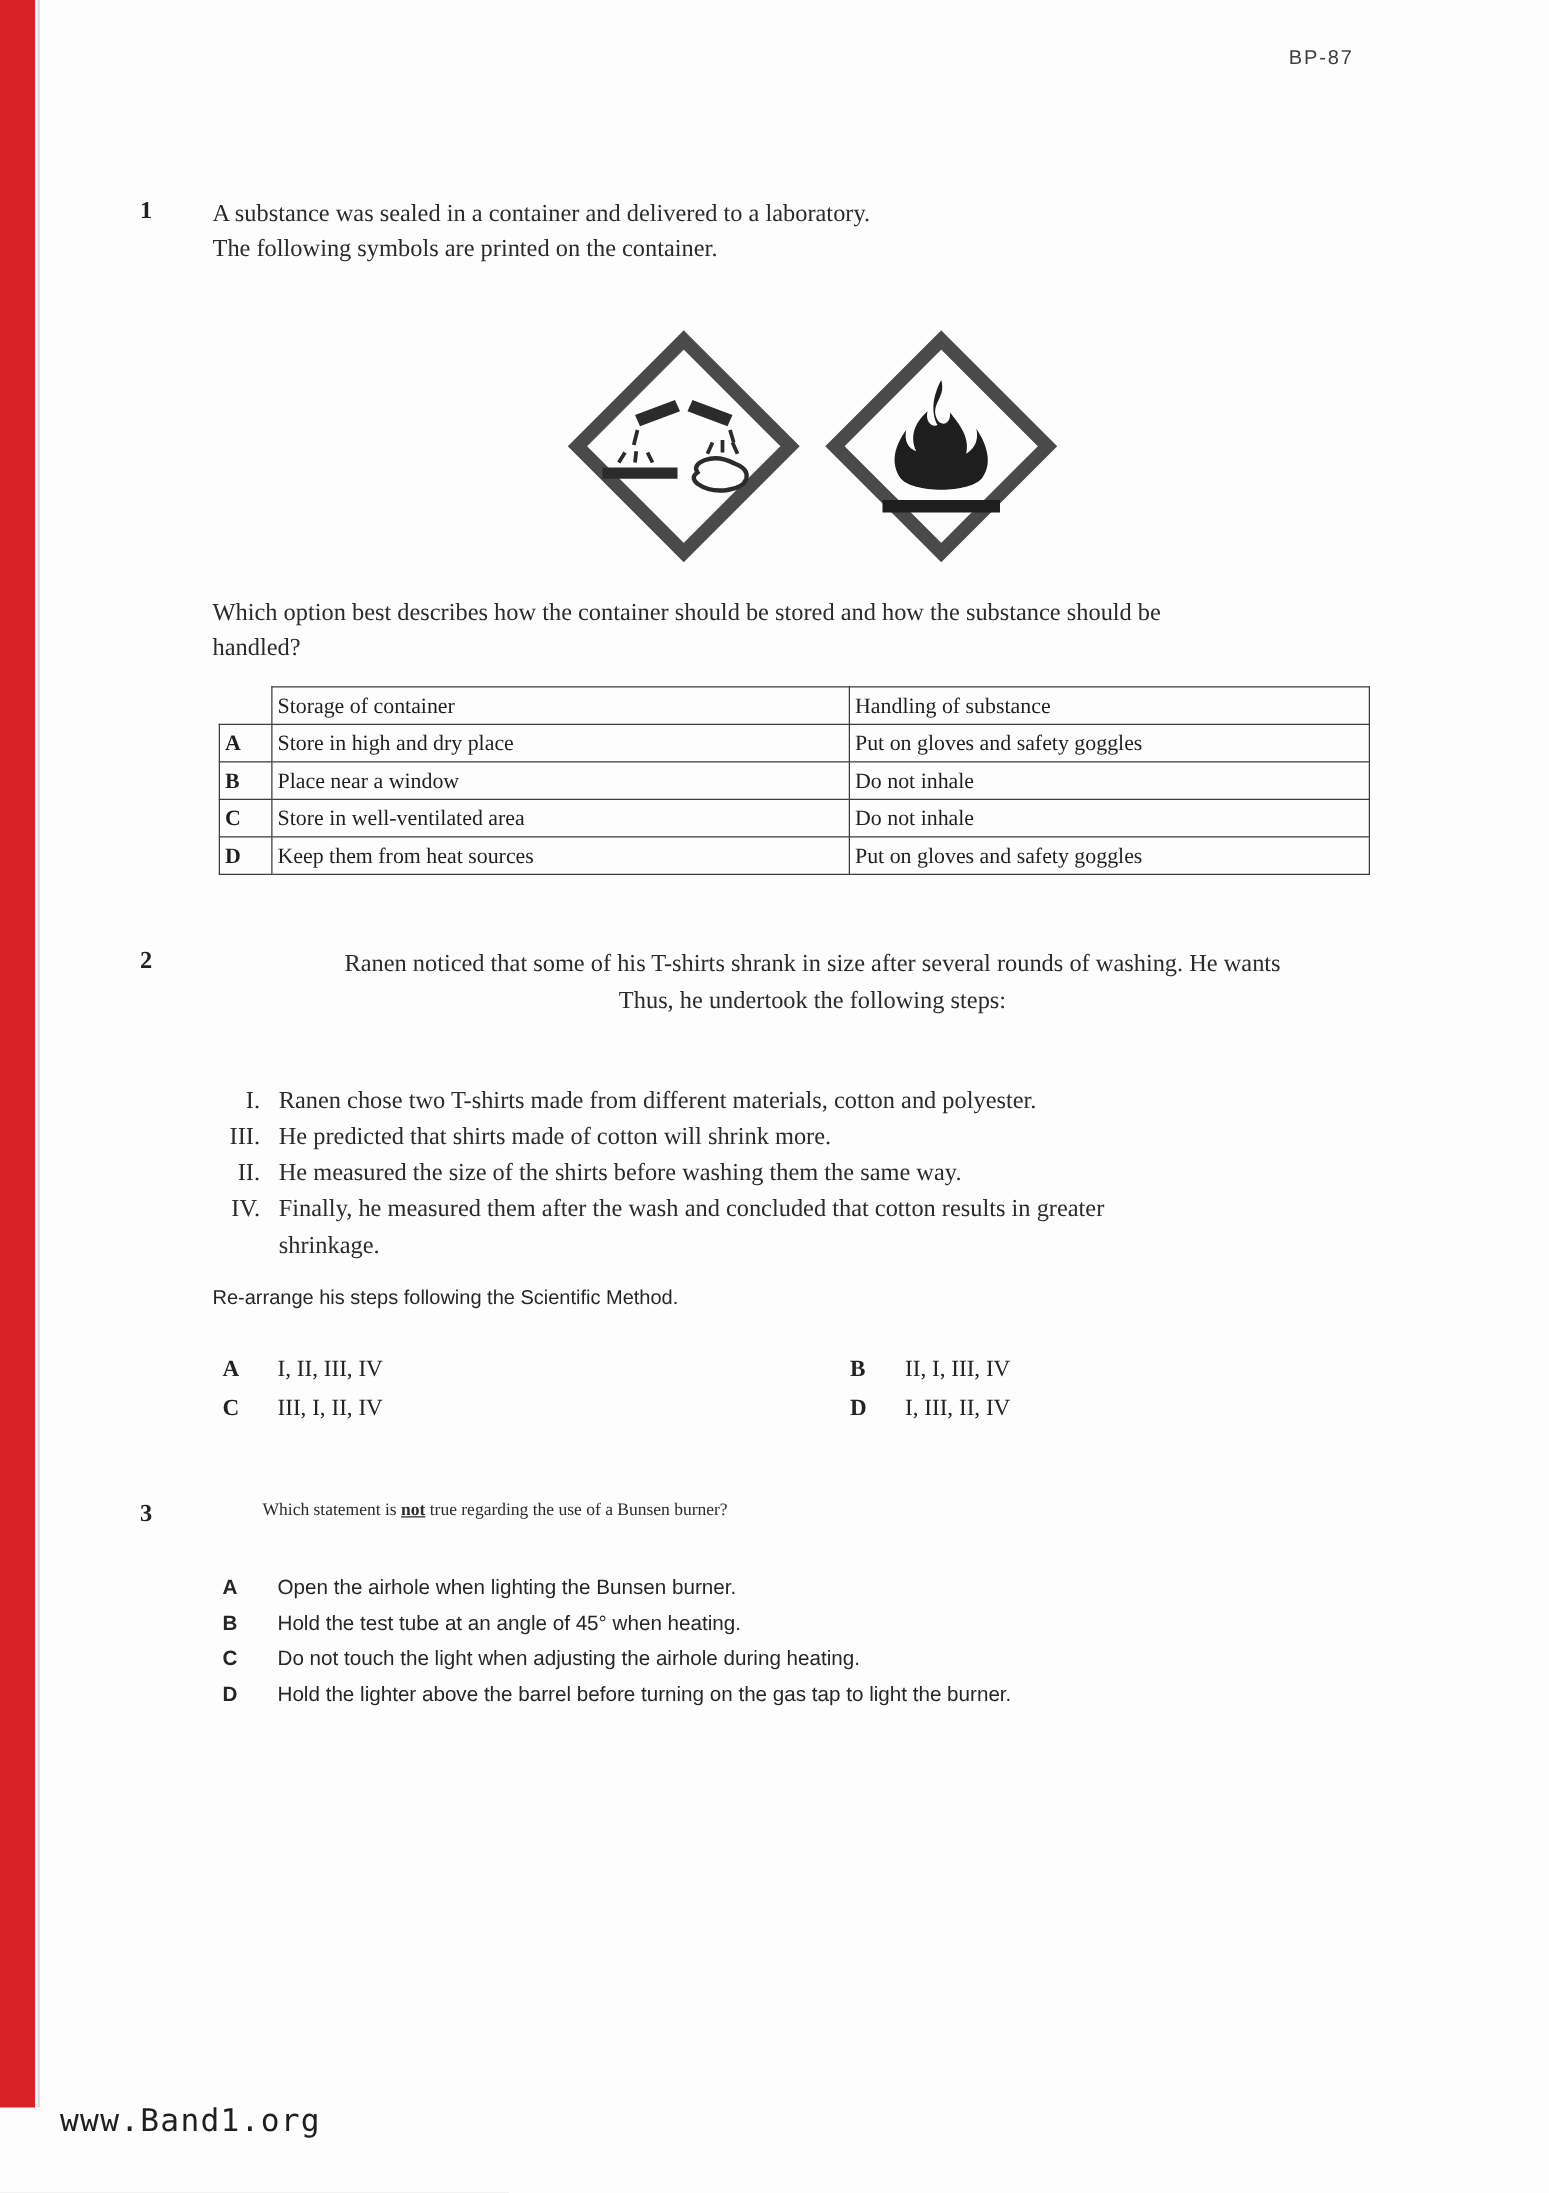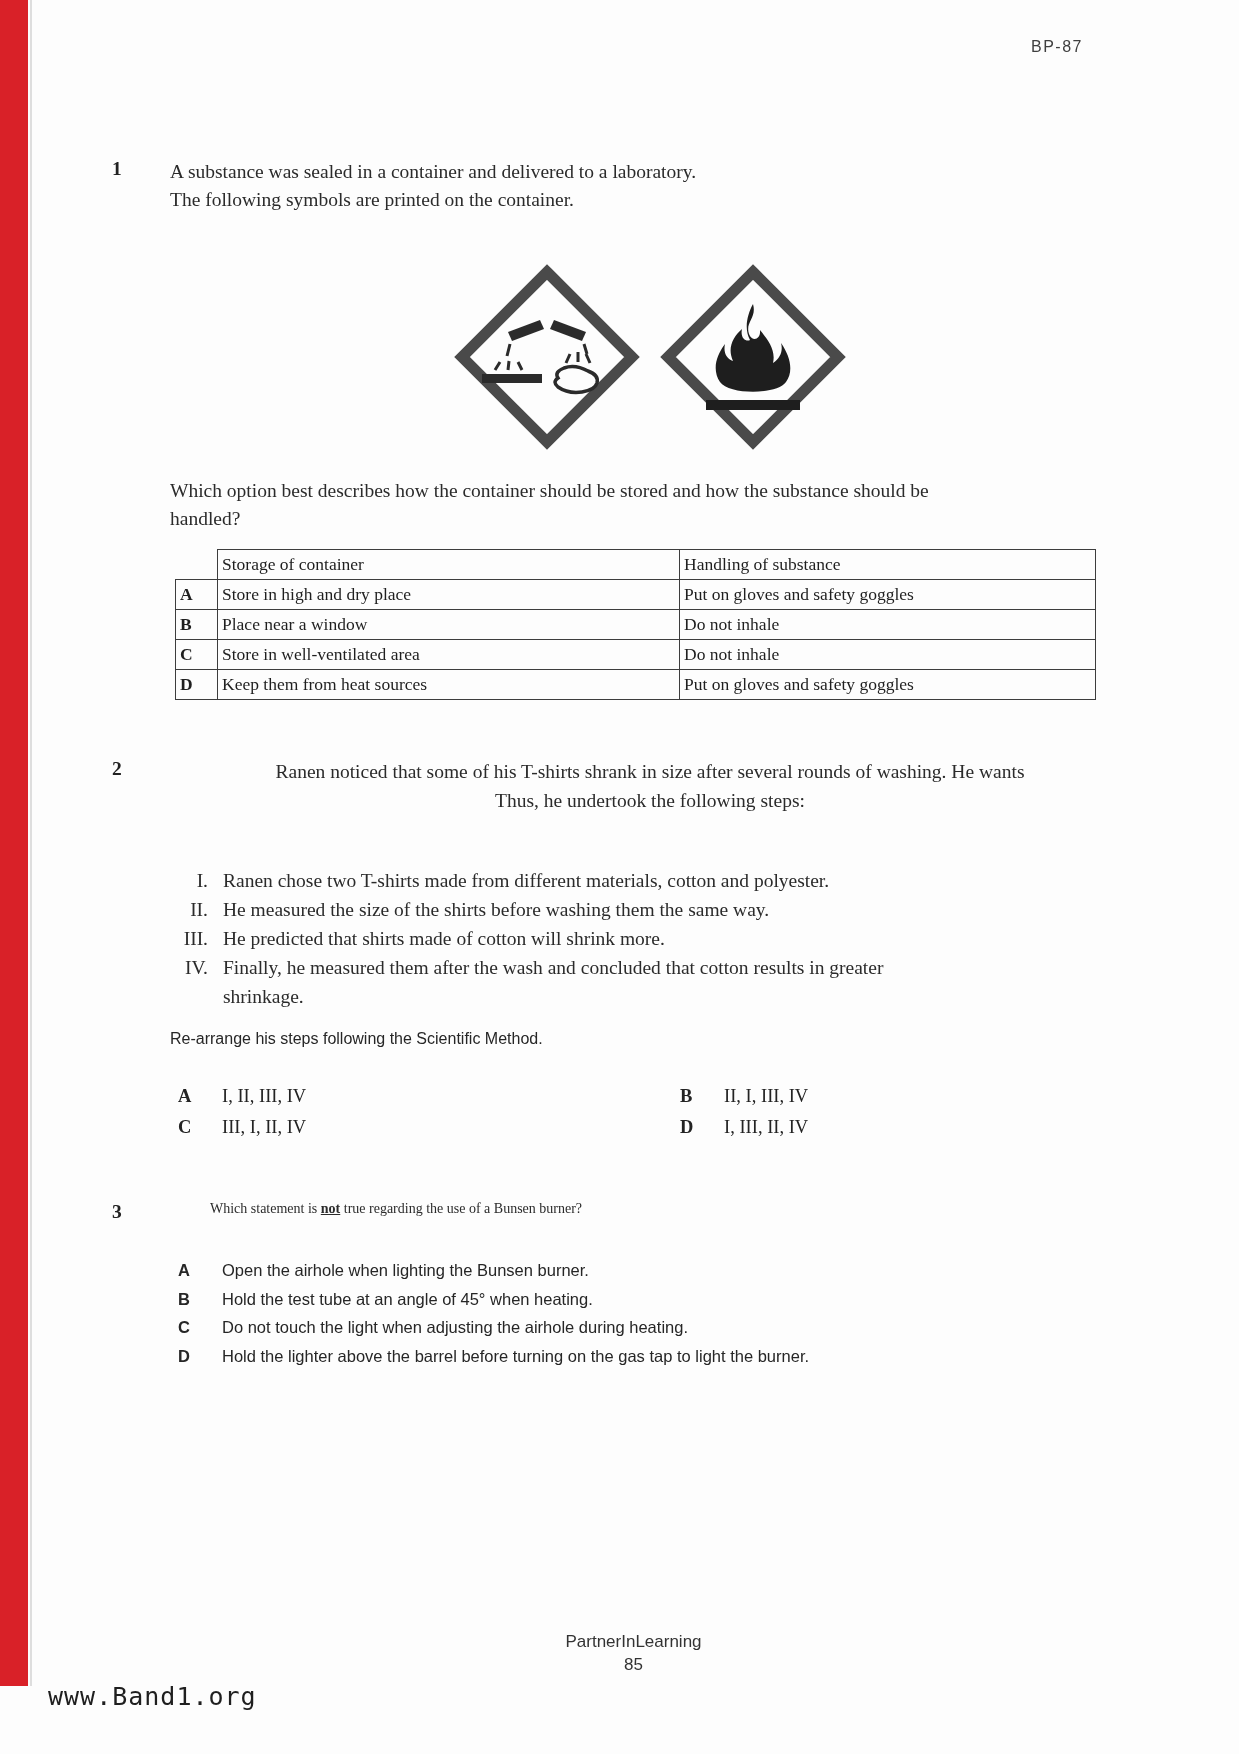--- a/index.html
+++ b/index.html
@@ -171,26 +171,26 @@
     <div class="serifline">Ranen noticed that some of his T-shirts shrank in size after several rounds of washing. He wants</div>
     <div class="serifline">Thus, he undertook the following steps:</div>
   </div>
 
   <div class="steps">
     <div class="step">
       <span class="rn">I.</span>
       <span class="st">Ranen chose two T-shirts made from different materials, cotton and polyester.</span>
     </div>
     <div class="step">
+      <span class="rn">III.</span>
+      <span class="st">He predicted that shirts made of cotton will shrink more.</span>
+    </div>
+    <div class="step">
       <span class="rn">II.</span>
       <span class="st">He measured the size of the shirts before washing them the same way.</span>
-    </div>
-    <div class="step">
-      <span class="rn">III.</span>
-      <span class="st">He predicted that shirts made of cotton will shrink more.</span>
     </div>
     <div class="step">
       <span class="rn">IV.</span>
       <span class="st">
         <div>Finally, he measured them after the wash and concluded that cotton results in greater</div>
         <div>shrinkage.</div>
       </span>
     </div>
   </div>
 
@@ -228,20 +228,16 @@
     <div class="q3-opt">
       <span class="ol">C</span>
       <span class="ot">Do not touch the light when adjusting the airhole during heating.</span>
     </div>
     <div class="q3-opt">
       <span class="ol">D</span>
       <span class="ot">Hold the lighter above the barrel before turning on the gas tap to light the burner.</span>
     </div>
   </div>
 
-  <div class="footer">
-    <div>PartnerInLearning</div>
-    <div>85</div>
-  </div>
 
   <div class="watermark">www.Band1.org</div>
 
 </div>
 
 </body></html>

